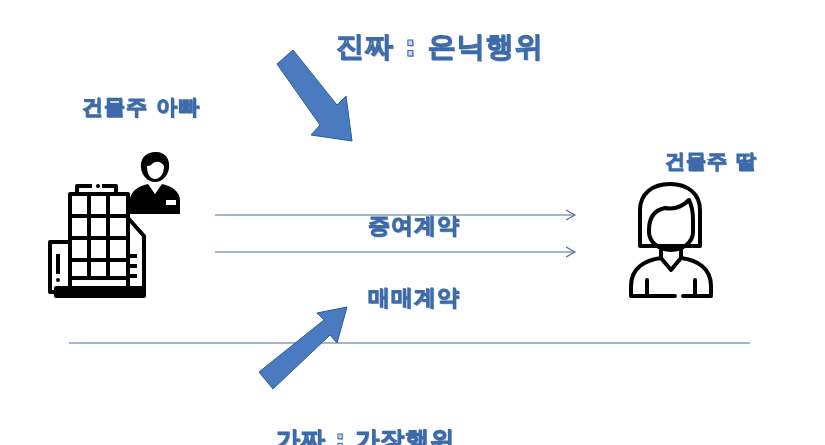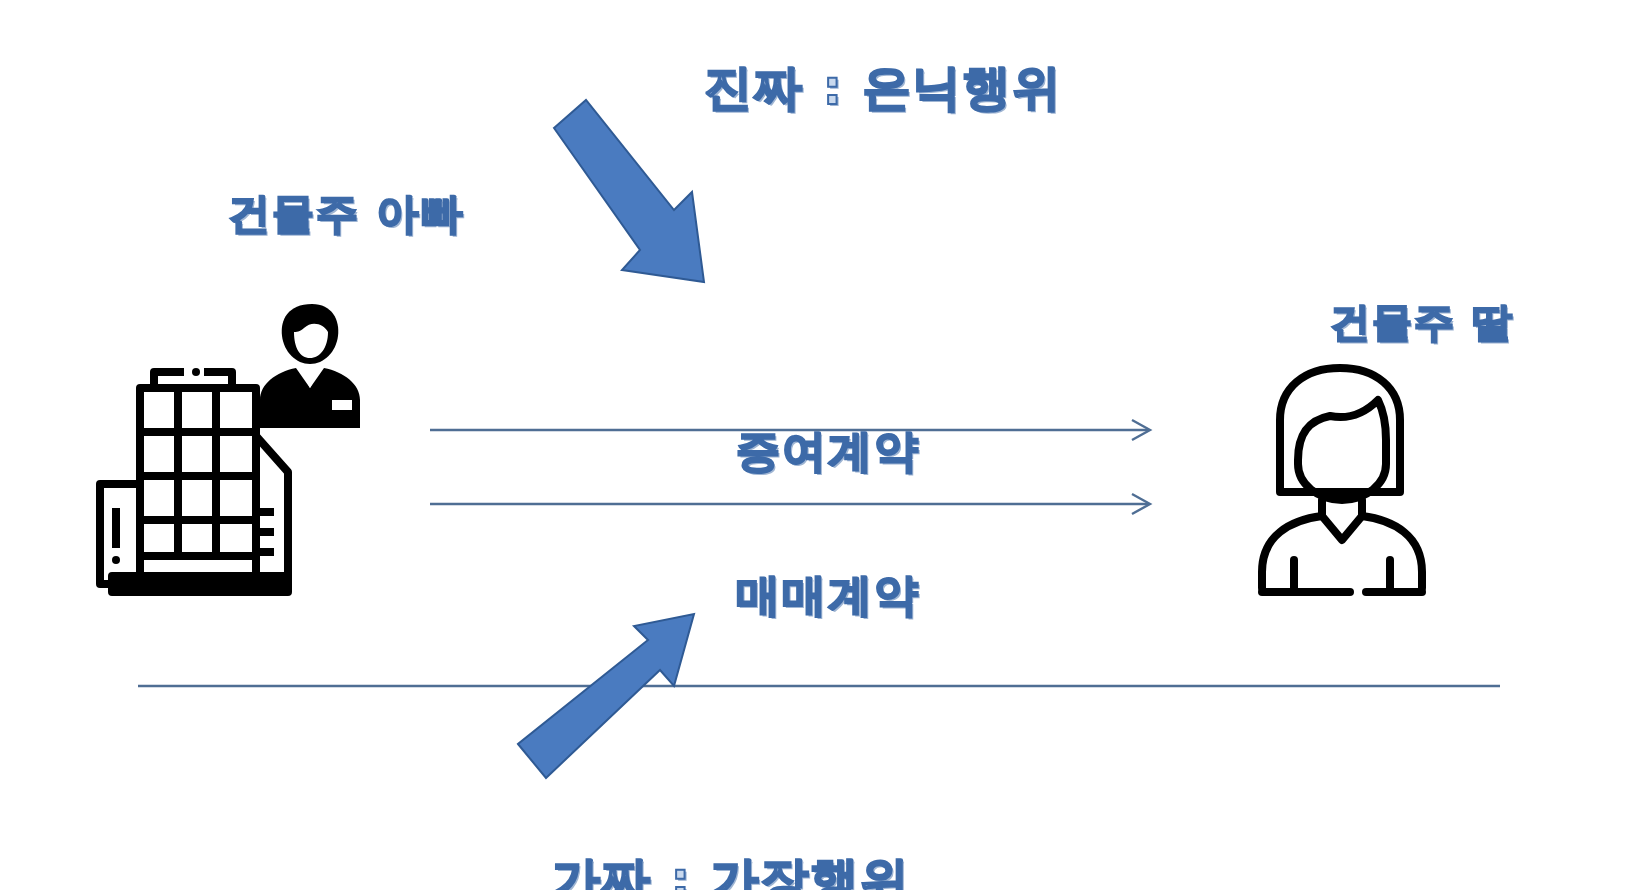--- a/index.html
+++ b/index.html
@@ -6,22 +6,22 @@
     body { width: 825px; height: 445px; position: relative; overflow: hidden;
            font-family: "DejaVu Sans", sans-serif; }
     .label {
       position: absolute; white-space: nowrap;
       font-family: "DejaVu Sans", sans-serif; font-weight: bold;
       color: #c9d9ee;
       -webkit-text-stroke: 1px #3d6aa8;
       text-shadow: 1px 1px 0 #9fb5d3;
       letter-spacing: 1px;
     }
-    .lbl-top { left: 352px; top: 28px; font-size: 24px; }
-    .lbl-father { left: 82px; top: 93px; font-size: 21px; margin-left: 32px; }
+    .lbl-top { left: 336px; top: 28px; font-size: 28px; }
+    .lbl-father { left: 82px; top: 93px; font-size: 21px; }
     .lbl-daughter { left: 665px; top: 148px; font-size: 20px; text-align: right; }
     .lbl-gift { left: 368px; top: 166px; font-size: 22px; margin-top: 45px; }
     .lbl-sale { left: 368px; top: 283px; font-size: 22px; }
     .lbl-bottom { left: 276px; top: 424px; font-size: 24px; }
     svg.layer { position: absolute; left: 0; top: 0; }
     .icon { position: absolute; }
   </style>
 </head>
 <body>
 

